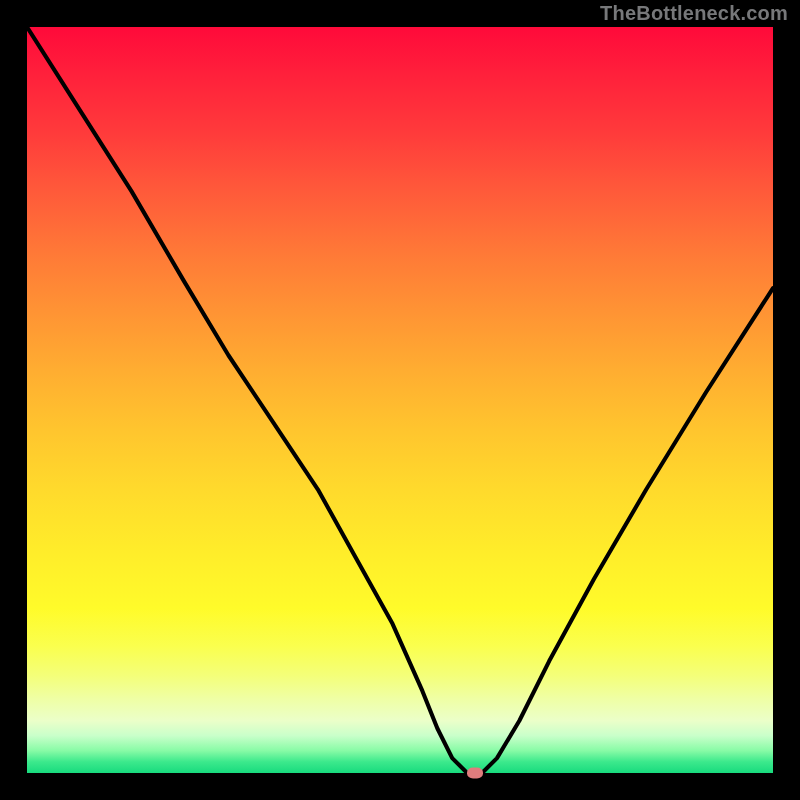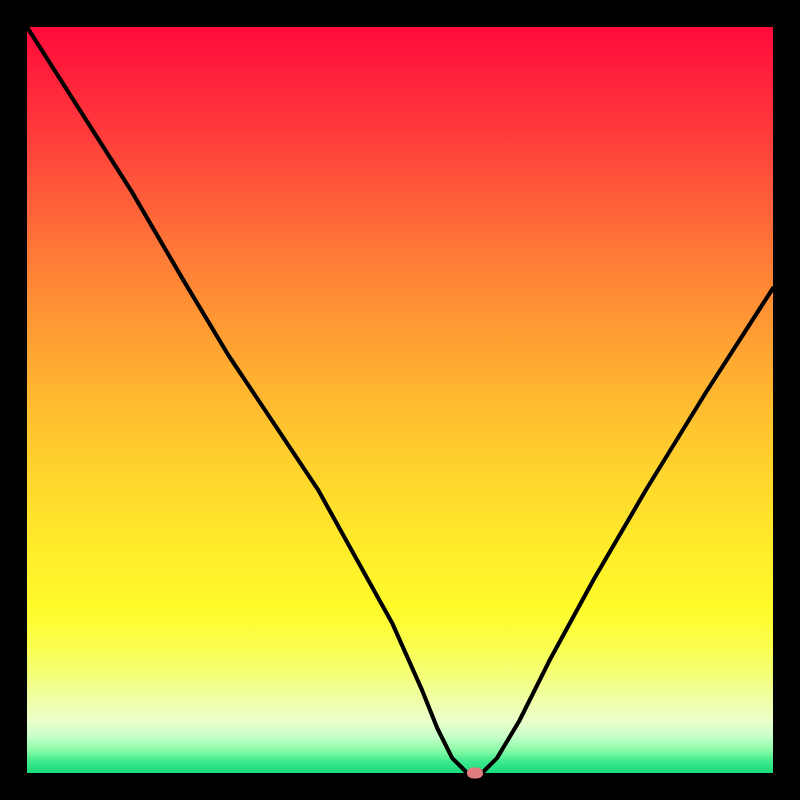--- a/index.html
+++ b/index.html
@@ -71,20 +71,21 @@
     height: 11px;
     border-radius: 6px / 5px;
     background: #e07c7d;
     transform: translate(-50%, -50%);
   }
 </style>
 </head>
 <body>
 
 <div class="frame">
+  <div class="attribution">TheBottleneck.com</div>
 
   <div class="plot-area">
     <div class="gradient-bg"></div>
 
     <svg class="curve" viewBox="0 0 100 100" preserveAspectRatio="none">
       <path fill="none" stroke="#000" stroke-width="0.55" stroke-linecap="round" stroke-linejoin="round" d="M0.00 0.00 L7.00 11.00 L14.00 22.00 L21.00 34.00 L27.00 44.00 L33.00 53.00 L39.00 62.00 L44.00 71.00 L49.00 80.00 L53.00 89.00 L55.00 94.00 L57.00 98.00 L59.00 100.00 L61.00 100.00 L63.00 98.00 L66.00 93.00 L70.00 85.00 L76.00 74.00 L83.00 62.00 L91.00 49.00 L100.00 35.00"></path>
     </svg>
 
     <div class="marker" style="left: 447.6px; top: 746px;"></div>
   </div>

